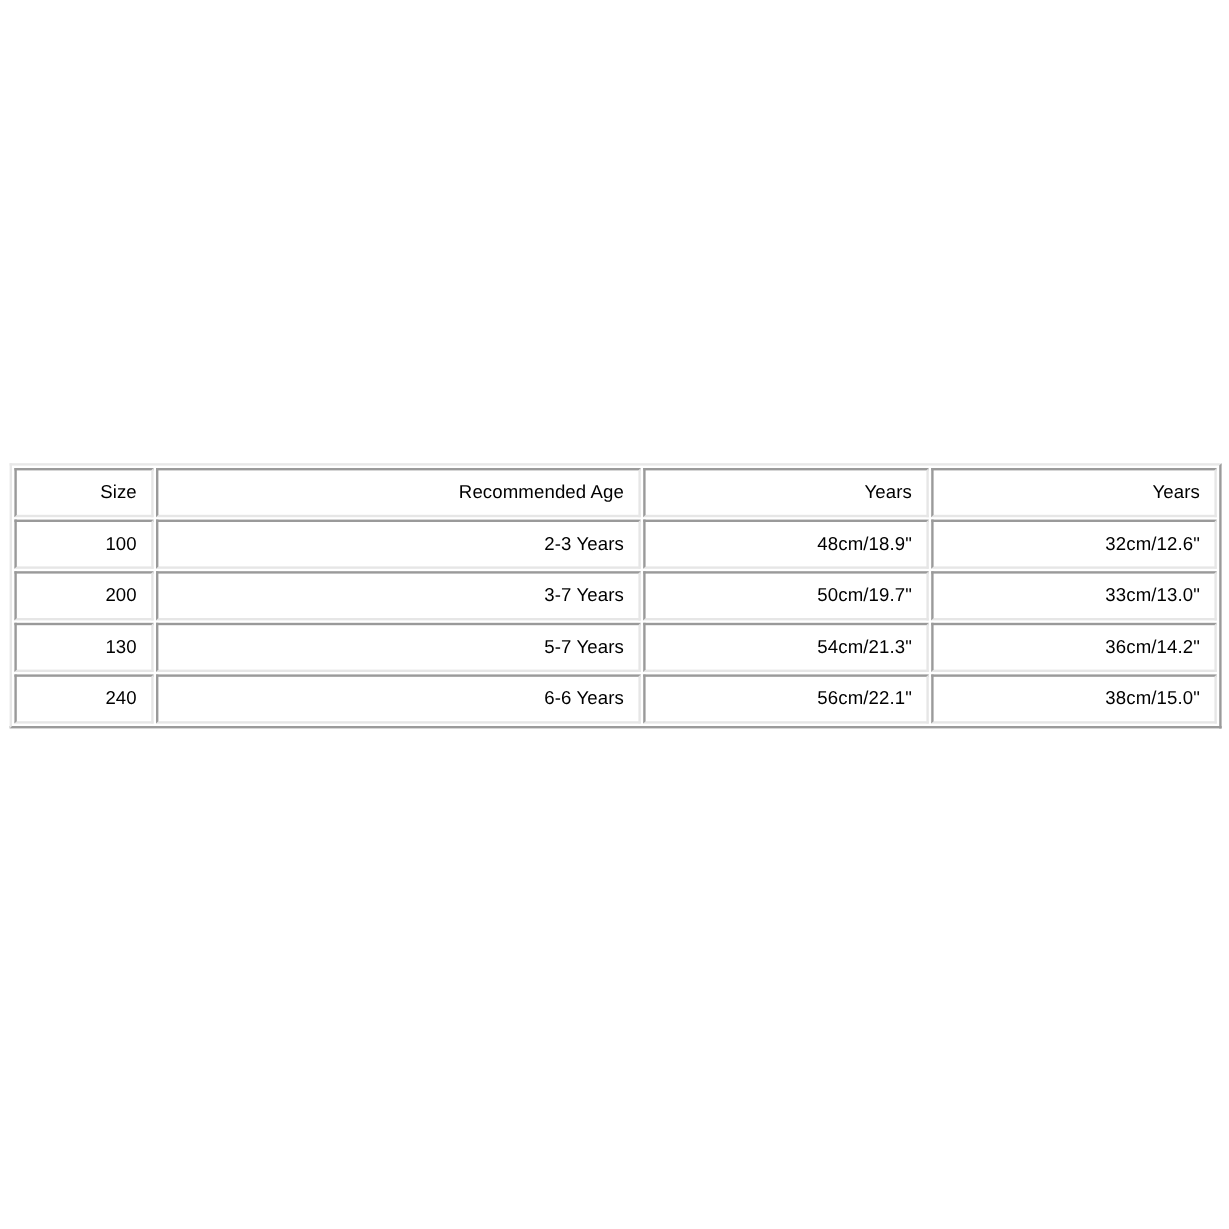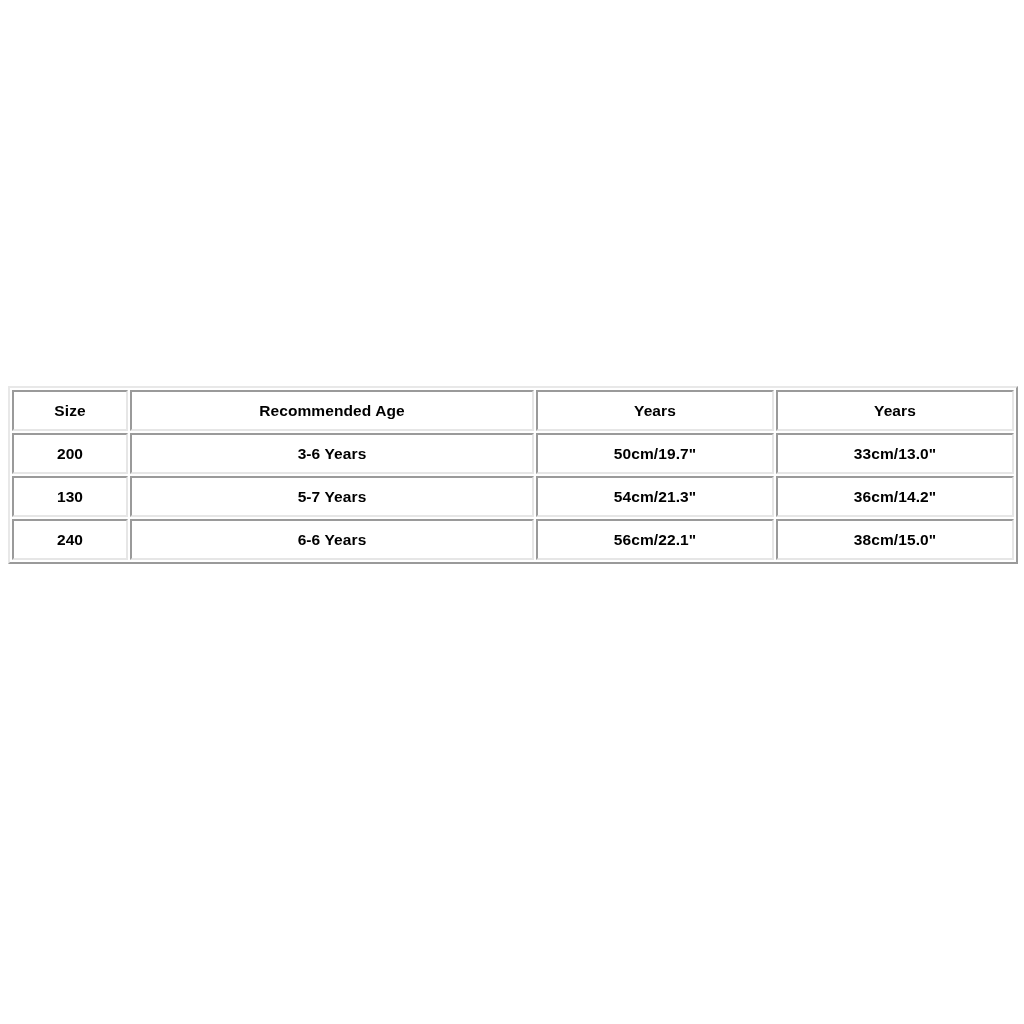--- a/index.html
+++ b/index.html
@@ -29,25 +29,25 @@
     background: #ffffff;
     border: 2px solid;
     border-color: #e8e8e8 #9a9a9a #9a9a9a #e8e8e8;
     table-layout: fixed;
   }
 
   table.size-chart td {
     background: #ffffff;
     border: 2px solid;
     border-color: #9a9a9a #e6e6e6 #e6e6e6 #9a9a9a;
-    text-align: center;
+    text-align: right;
     vertical-align: middle;
     height: 37px;
     padding: 0 12px;
-    font-weight: bold;
+    font-weight: normal;
     font-size: 15.5px;
     color: #000000;
     letter-spacing: 0.1px;
     white-space: nowrap;
   }
 
   table.size-chart tr.header-row td {
     font-size: 15.5px;
   }
 
@@ -68,24 +68,30 @@
       <col class="col-length">
     </colgroup>
     <tbody>
       <tr class="header-row">
         <td>Size</td>
         <td>Recommended Age</td>
         <td>Years</td>
         <td>Years</td>
       </tr>
 
+      <tr>
+        <td>100</td>
+        <td>2-3 Years</td>
+        <td>48cm/18.9"</td>
+        <td>32cm/12.6"</td>
+      </tr>
 
       <tr>
         <td>200</td>
-        <td>3-6 Years</td>
+        <td>3-7 Years</td>
         <td>50cm/19.7"</td>
         <td>33cm/13.0"</td>
       </tr>
 
 
       <tr>
         <td>130</td>
         <td>5-7 Years</td>
         <td>54cm/21.3"</td>
         <td>36cm/14.2"</td>

